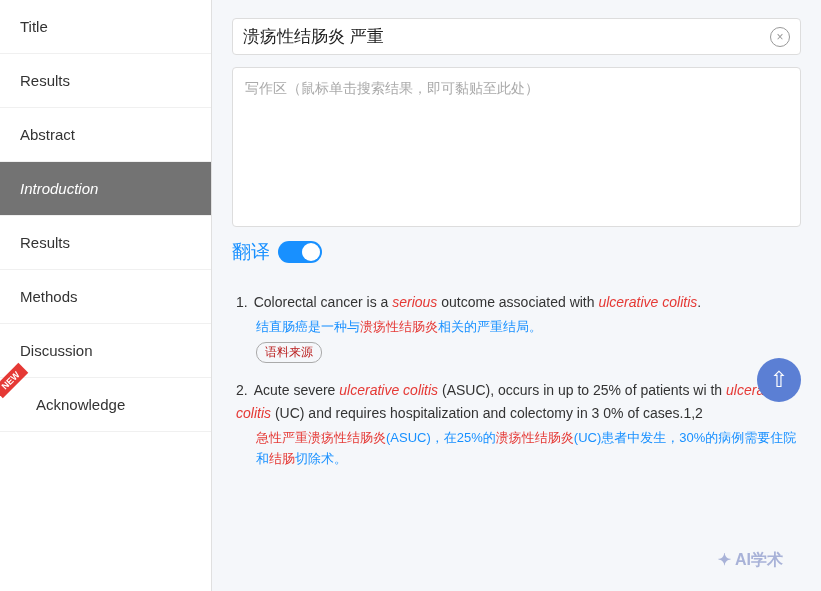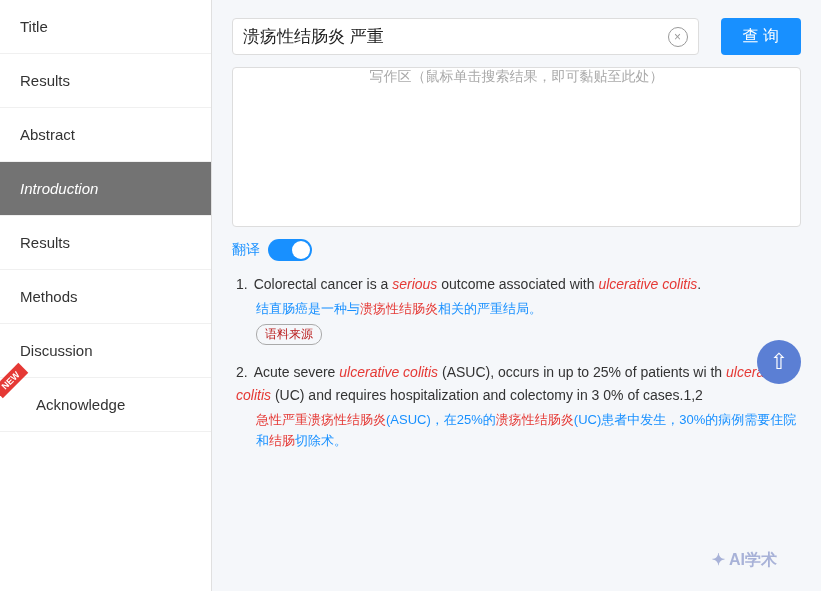--- a/index.html
+++ b/index.html
@@ -109,35 +109,35 @@
       font-size: 16px;
       cursor: pointer;
       white-space: nowrap;
     }
 
     
     .writing-area {
       background: #fff;
       border: 1px solid #ddd;
       border-radius: 4px;
+      padding: 12px;
       min-height: 160px;
       color: #aaa;
       font-size: 14px;
-      text-align: center;
     }
 
     
     .translate-row {
       display: flex;
       align-items: center;
       gap: 8px;
     }
     .translate-label {
       color: #1890ff;
-      font-size: 14px;
+      font-size: 19px;
     }
     .toggle {
       width: 44px;
       height: 22px;
       background: #1890ff;
       border-radius: 11px;
       position: relative;
       cursor: pointer;
       display: flex;
       align-items: center;
@@ -152,20 +152,21 @@
       right: 2px;
       transition: left 0.2s;
     }
 
     
     .results-list {
       display: flex;
       flex-direction: column;
       gap: 16px;
       position: relative;
+      margin-top: 14px;
     }
     .result-item {
       background: transparent;
       padding-left: 4px;
     }
     .result-en {
       color: #333;
       line-height: 1.6;
       font-size: 14px;
     }
@@ -246,21 +247,20 @@
     </div>
   </div>
 
 <div class="main">
 
   <div class="search-bar">
     <div class="search-input-wrapper">
       <span class="search-input-text">溃疡性结肠炎 严重</span>
       <div class="clear-icon">×</div>
     </div>
-    <button class="search-button">查 询</button>
   </div>
 
   <div class="writing-area">写作区（鼠标单击搜索结果，即可黏贴至此处）</div>
 
   <div class="translate-row">
     <span class="translate-label">翻译</span>
     <div class="toggle">
       <div class="toggle-knob"></div>
     </div>
   </div>
@@ -269,13 +269,13 @@
   <div class="result-item"><div class="result-en"><span style="margin-right: 6px;">1.</span><span>Colorectal cancer is a </span><span style="color: rgb(229, 57, 53); font-style: italic;">serious</span><span> outcome associated with </span><span style="color: rgb(229, 57, 53); font-style: italic;">ulcerative colitis</span><span>.</span></div><div class="result-cn" style="padding-left: 20px;"><span>结直肠癌是一种与</span><span style="color: rgb(229, 57, 53);">溃疡性结肠炎</span><span>相关的严重结局。</span></div><span class="corpus-tag" style="margin-left: 20px;">语料来源</span></div>
       <div class="result-item">
         <div class="result-en"><span style="margin-right: 6px;">2.</span><span>Acute severe </span><span style="color: rgb(229, 57, 53); font-style: italic;">ulcerative colitis</span><span> (ASUC), occurs in up to 25% of patients wi th </span><span style="color: rgb(229, 57, 53); font-style: italic;">ulcerative colitis</span><span> (UC) and requires hospitalization and colectomy in 3 0% of cases.1,2</span></div>
         <div class="result-cn" style="padding-left: 20px;"><span style="color: rgb(229, 57, 53);">急性严重</span><span style="color: rgb(229, 57, 53);">溃疡性结肠炎</span><span>(ASUC)，在25%的</span><span style="color: rgb(229, 57, 53);">溃疡性结肠炎</span><span>(UC)患者中发生，30%的病例需要住院和</span><span style="color: rgb(229, 57, 53);">结肠</span><span>切除术。</span></div>
       </div>
       <div class="scroll-up-btn">⇧</div>
     </div>
 
 </div>
 
-<div class="watermark" style="position: fixed; bottom: 20px; right: 44px;">✦ AI学术</div>
+<div class="watermark" style="position: fixed; bottom: 20px; right: 38px;">✦ AI学术</div>
 
 </body></html>

